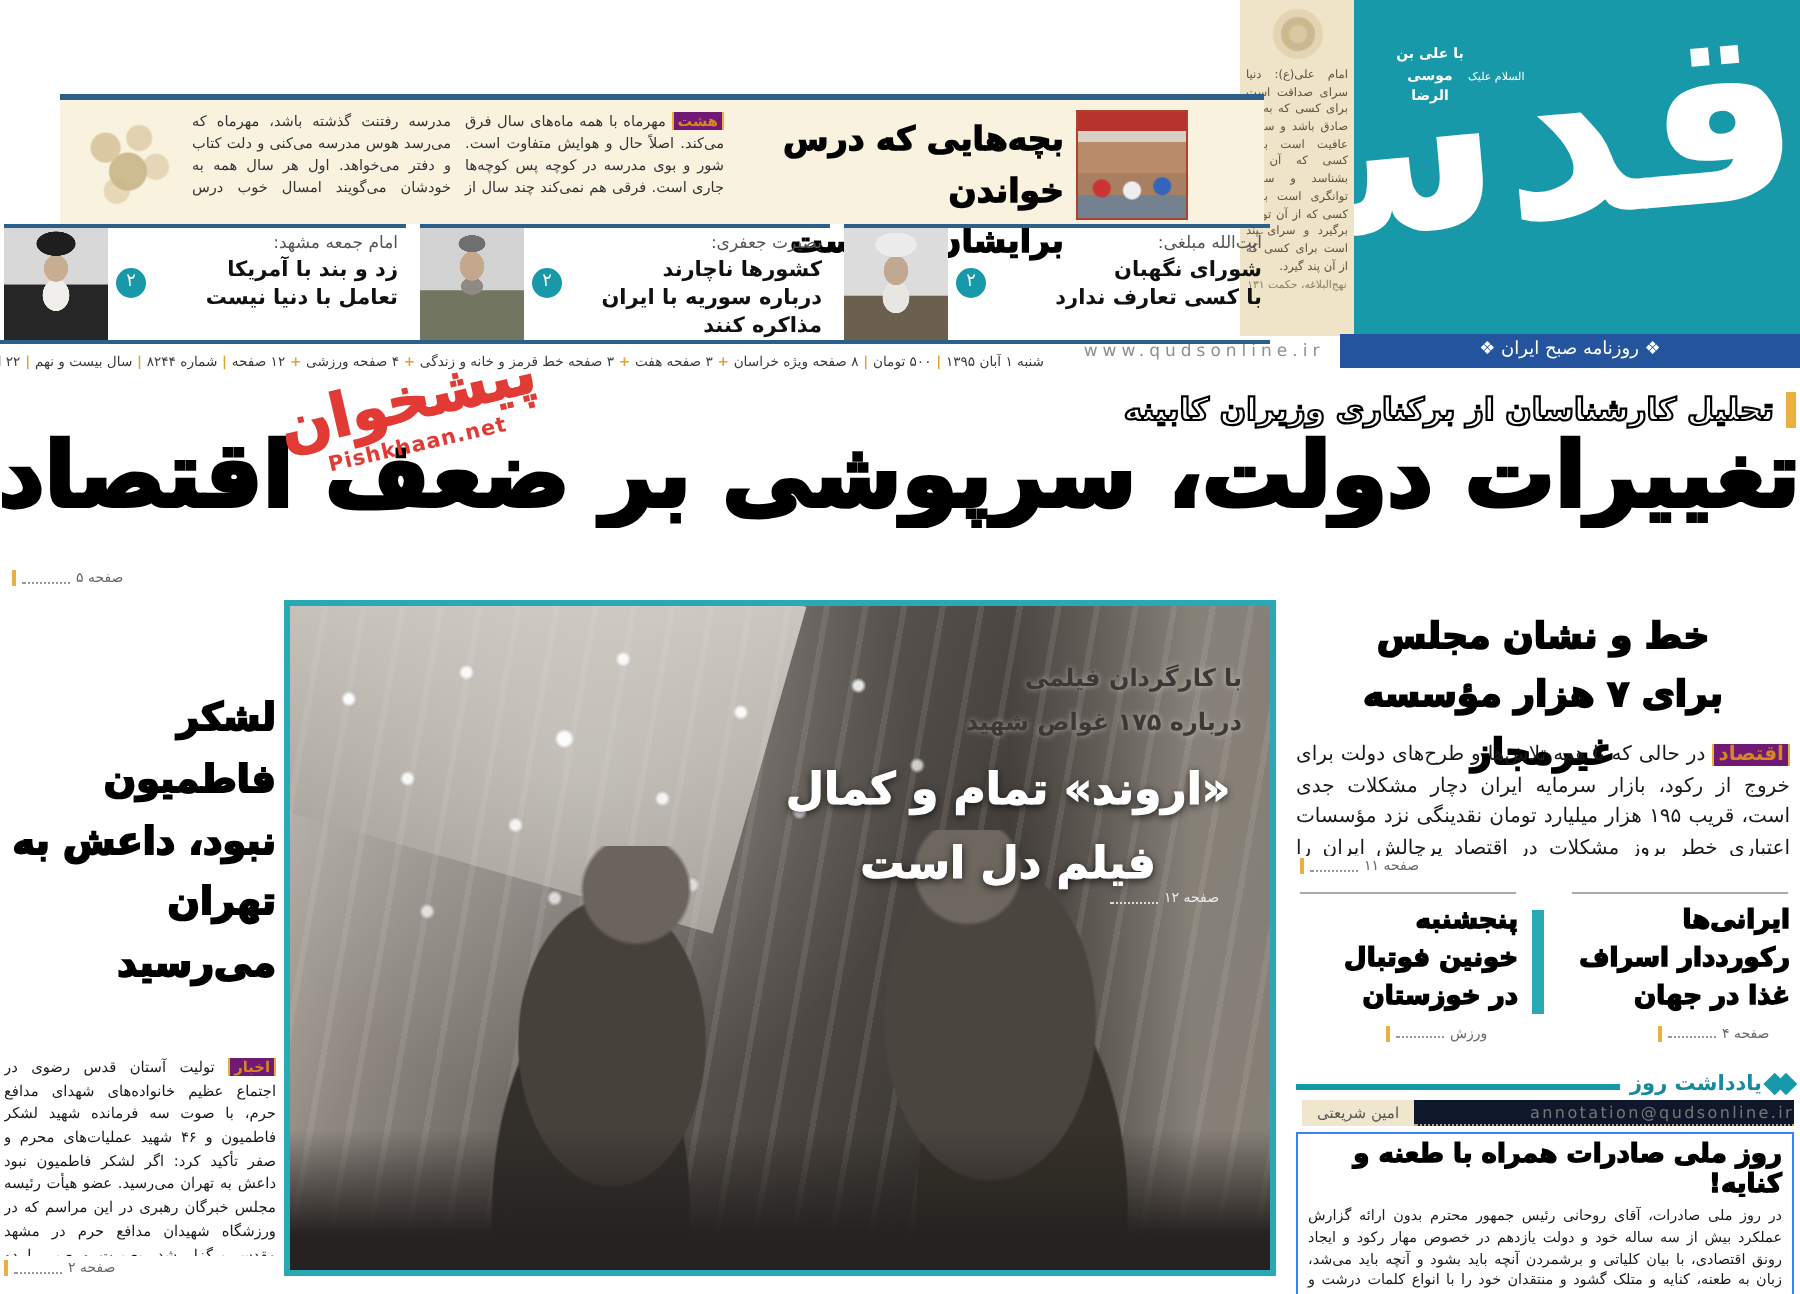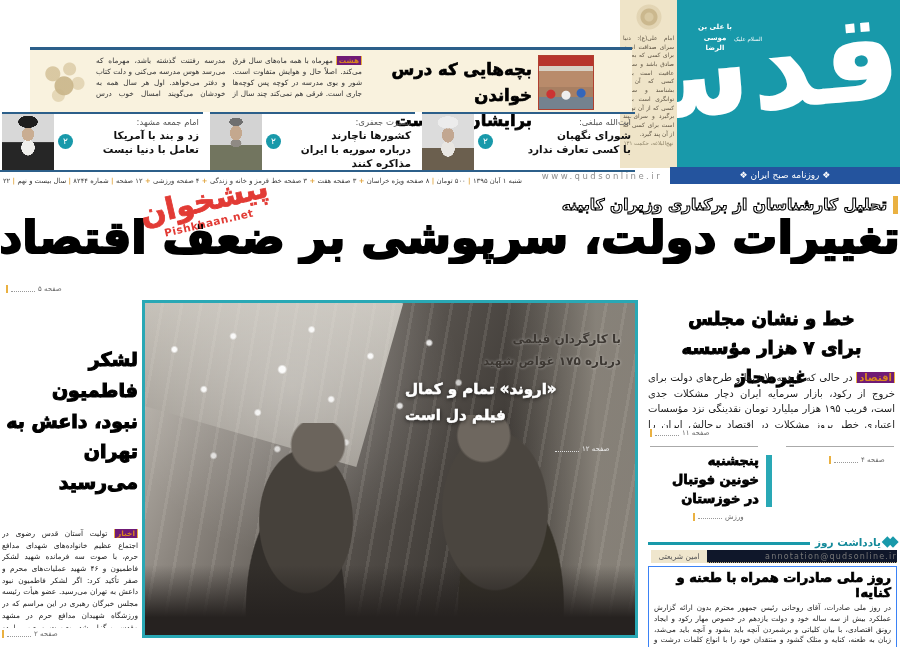--- a/index.html
+++ b/index.html
@@ -141,22 +141,22 @@
       radial-gradient(ellipse at 45% 85%, #332f2b 0 42%, transparent 43%); }
   .fig-kneeling { position:absolute; left:278px; top:112px; width:160px; height:228px;
     background:
       radial-gradient(circle at 38% 9%, #6e675f 0 11%, transparent 12%),
       radial-gradient(ellipse at 45% 42%, #4a453f 0 42%, transparent 43%),
       radial-gradient(ellipse at 55% 84%, #363229 0 42%, transparent 43%); }
   .floor { position:absolute; left:0; bottom:0; width:100%; height:70px;
     background: linear-gradient(rgba(40,36,32,0), #262220 75%); }
   .cap-kicker { position:absolute; right:14px; top:26px; width:220px; font-size:12px; font-weight:bold; color:#3d3833;
     text-align:right; line-height:1.8; text-shadow:0 0 3px rgba(255,255,255,.5); }
-  .cap-headline { position:absolute; right:0; top:74px; width:230px; font-size:15px; font-weight:bold; color:#fff;
-    -webkit-text-stroke:.6px #fff; text-align:left; line-height:1.7; text-shadow:0 1px 4px rgba(0,0,0,.85); }
+  .cap-headline { position:absolute; right:16px; top:74px; width:230px; font-size:22px; font-weight:bold; color:#fff;
+    -webkit-text-stroke:.6px #fff; text-align:center; line-height:1.7; text-shadow:0 1px 4px rgba(0,0,0,.85); }
 
   
   .rc-headline1 { position:absolute; left:648px; top:305px; width:247px; font-size:18px; font-weight:bold; color:#000;
     -webkit-text-stroke:1px #000; text-align:center; line-height:1.6; }
   .rc-body1 { position:absolute; left:648px; top:370px; width:247px; height:58px; font-size:10px; line-height:1.55;
     color:#1a1a1a; text-align:justify; overflow:hidden; }
   .rc-rule-a { position:absolute; left:650px; top:446px; width:108px; border-top:1px solid #aaa; }
   .rc-rule-b { position:absolute; left:786px; top:446px; width:108px; border-top:1px solid #aaa; }
   .duo { position:absolute; left:648px; top:452px; width:247px; height:82px; display:flex; direction:rtl; }
   .duo-cell { text-align:right; }
@@ -296,20 +296,23 @@
     <span class="pref-bar"></span>
     <span class="pref-dots"></span>
     <span class="pref-label">صفحه ۱۱</span>
   </div>
 
   <div class="rc-rule-a"></div>
   <div class="rc-rule-b"></div>
 
   <div class="duo">
     <div class="duo-cell duo-r">
+      <div class="duo-head pre">ایرانی‌ها
+رکورددار اسراف
+غذا در جهان</div>
       <div class="pref pref-duo">
         <span class="pref-bar"></span>
         <span class="pref-dots"></span>
         <span class="pref-label">صفحه ۴</span>
       </div>
     </div>
     <div class="duo-bar"></div>
     <div class="duo-cell duo-l">
       <div class="duo-head pre">پنجشنبه
 خونین فوتبال

